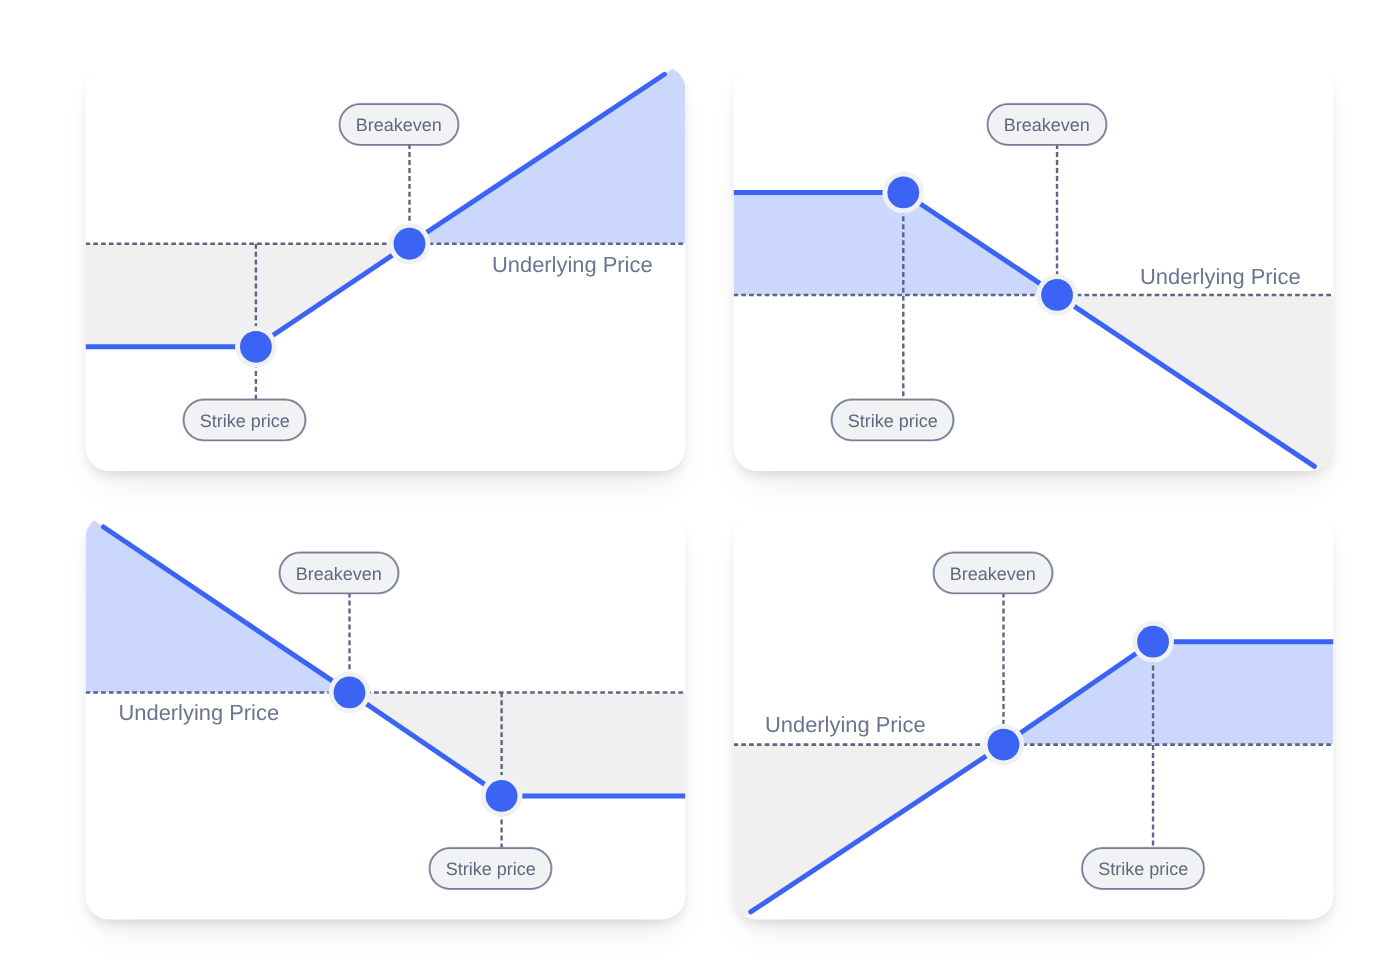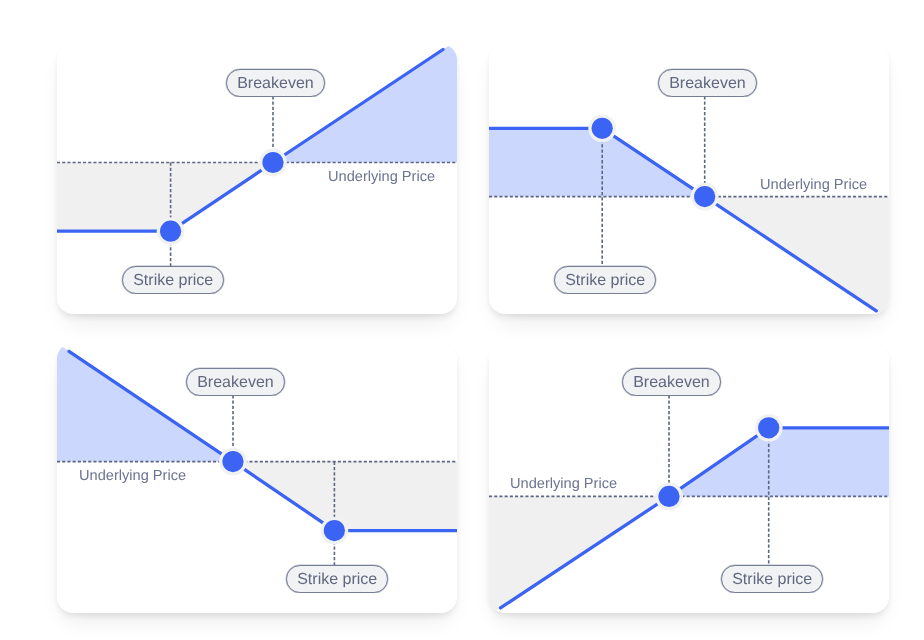--- a/index.html
+++ b/index.html
@@ -8,21 +8,21 @@
        font-family:"Liberation Sans",sans-serif;-webkit-font-smoothing:antialiased;
        text-rendering:geometricPrecision;}
   .axis-label,.pill{-webkit-font-smoothing:antialiased;will-change:transform;}
   .board{position:relative;width:924px;height:640px;}
   .card{position:absolute;width:400px;height:270px;background:#ffffff;border-radius:16px;
         box-shadow:0 4px 7px -2px rgba(32,33,36,.12), 0 14px 24px -9px rgba(32,33,36,.10);}
   .plot{position:absolute;inset:0;border-radius:16px;overflow:hidden;}
   .plot svg{display:block;width:400px;height:270px;}
   .axis-label{position:absolute;font-size:14.6px;color:var(--axis-text,#6b7490);white-space:nowrap;line-height:14.6px;}
   .pill{position:absolute;height:27.5px;border:1.45px solid var(--pill-border,#767e96);border-radius:14px;
-        background:var(--pill-bg,#f1f2f3);color:var(--pill-text,#5f6880);font-size:16px;display:flex;align-items:center;
+        background:var(--pill-bg,#f1f2f3);color:var(--pill-text,#5f6880);font-size:12px;display:flex;align-items:center;
         justify-content:center;box-sizing:border-box;white-space:nowrap;line-height:1;
         box-shadow:0 0 0 .45px rgba(118,126,150,.55);}
   .pill span{display:block;padding:0 10.2px;transform:translateY(0.6px);}
 </style>
 </head>
 <body style="background: rgb(255, 255, 255);">
 
 <div class="board" id="board">
     <div class="card" style="left: 57px; top: 44px;">
       <div class="plot">

